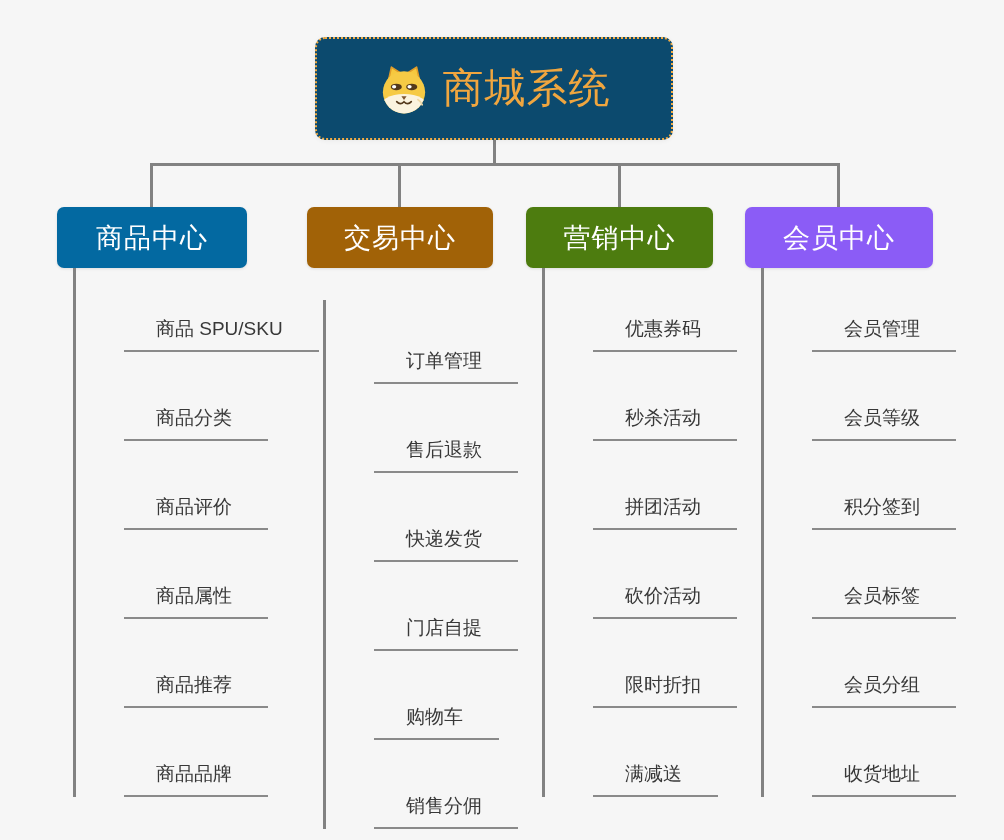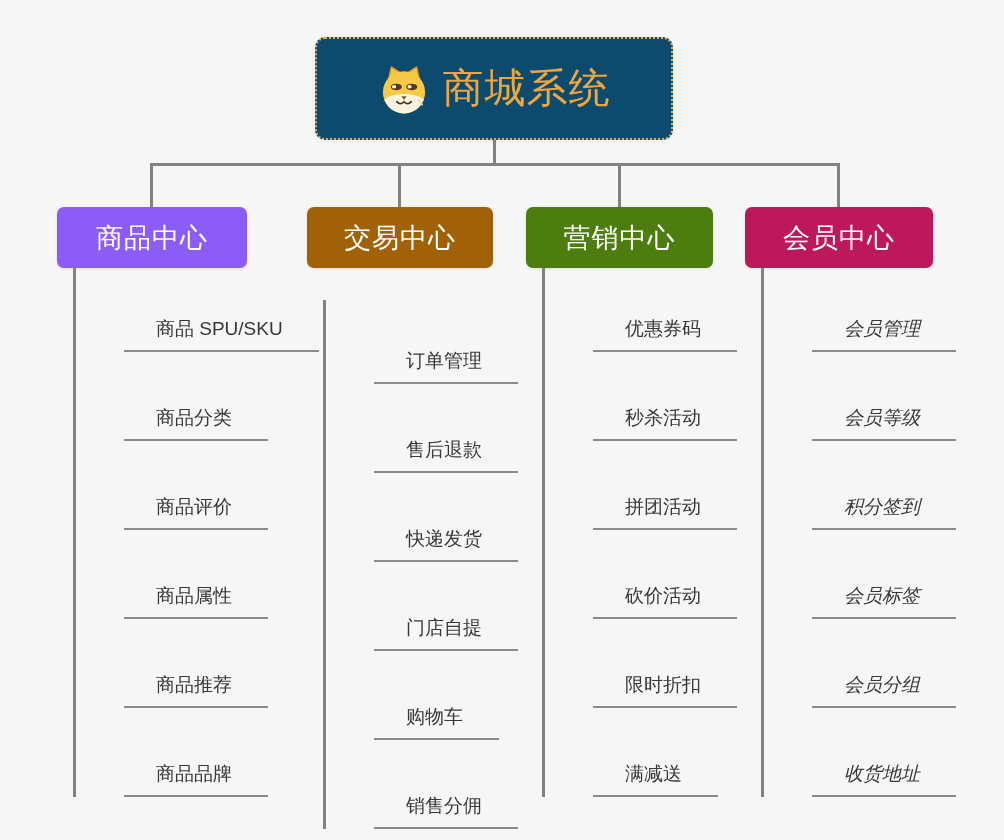--- a/index.html
+++ b/index.html
@@ -90,30 +90,30 @@
         <ellipse cx="19.8" cy="29.3" rx="2.6" ry="2.1" fill="#FFFFFF"></ellipse>
         <ellipse cx="38.8" cy="29.3" rx="2.6" ry="2.1" fill="#FFFFFF"></ellipse>
         <path d="M28.8 41 h6.4 l-3.2 4.4 Z" fill="#7E5530"></path>
         <path d="M23 47.5 q4.5 5 9 0.2 q4.5 4.8 9 -0.2" stroke="#53381B" stroke-width="2" fill="none" stroke-linecap="round"></path>
         <path d="M49 45 q4 2.5 5.5 6.5" stroke="#EFD9A8" stroke-width="2" fill="none" stroke-linecap="round"></path>
       </svg>
     </span>
     <span class="root-label" style="color: rgb(240, 166, 63);">商城系统</span>
   </div>
 
-  <div class="header b0" style="background-color: #8b5cf6;">
+  <div class="header b0" style="background-color: #0369a1;">
     <span>商品中心</span>
   </div>
   <div class="header b1" style="background-color: #a16207;">
     <span>交易中心</span>
   </div>
   <div class="header b2" style="background-color: #4d7c0f;">
     <span>营销中心</span>
   </div>
-  <div class="header b3" style="background-color: #be185d;">
+  <div class="header b3" style="background-color: #8b5cf6;">
     <span>会员中心</span>
   </div>
 
   <div class="children c0" style="border-color: rgb(130, 130, 130);">
     <div class="child">
         <span style="border-color: rgb(138, 138, 138);">商品 SPU/SKU</span>
       </div>
     <div class="child">
         <span style="border-color: rgb(138, 138, 138);">商品分类</span>
       </div>
@@ -166,21 +166,21 @@
         <span style="border-color: rgb(138, 138, 138);">砍价活动</span>
       </div>
     <div class="child">
         <span style="border-color: rgb(138, 138, 138);">限时折扣</span>
       </div>
     <div class="child">
         <span style="border-color: rgb(138, 138, 138);">满减送</span>
       </div>
   </div>
 
-  <div class="children c3" style="border-color: rgb(130, 130, 130); font-style: italic;">
+  <div class="children c3" style="border-color: rgb(130, 130, 130);">
     <div class="child">
         <span style="border-color: rgb(138, 138, 138);">会员管理</span>
       </div>
     <div class="child">
         <span style="border-color: rgb(138, 138, 138);">会员等级</span>
       </div>
     <div class="child">
         <span style="border-color: rgb(138, 138, 138);">积分签到</span>
       </div>
     <div class="child">

